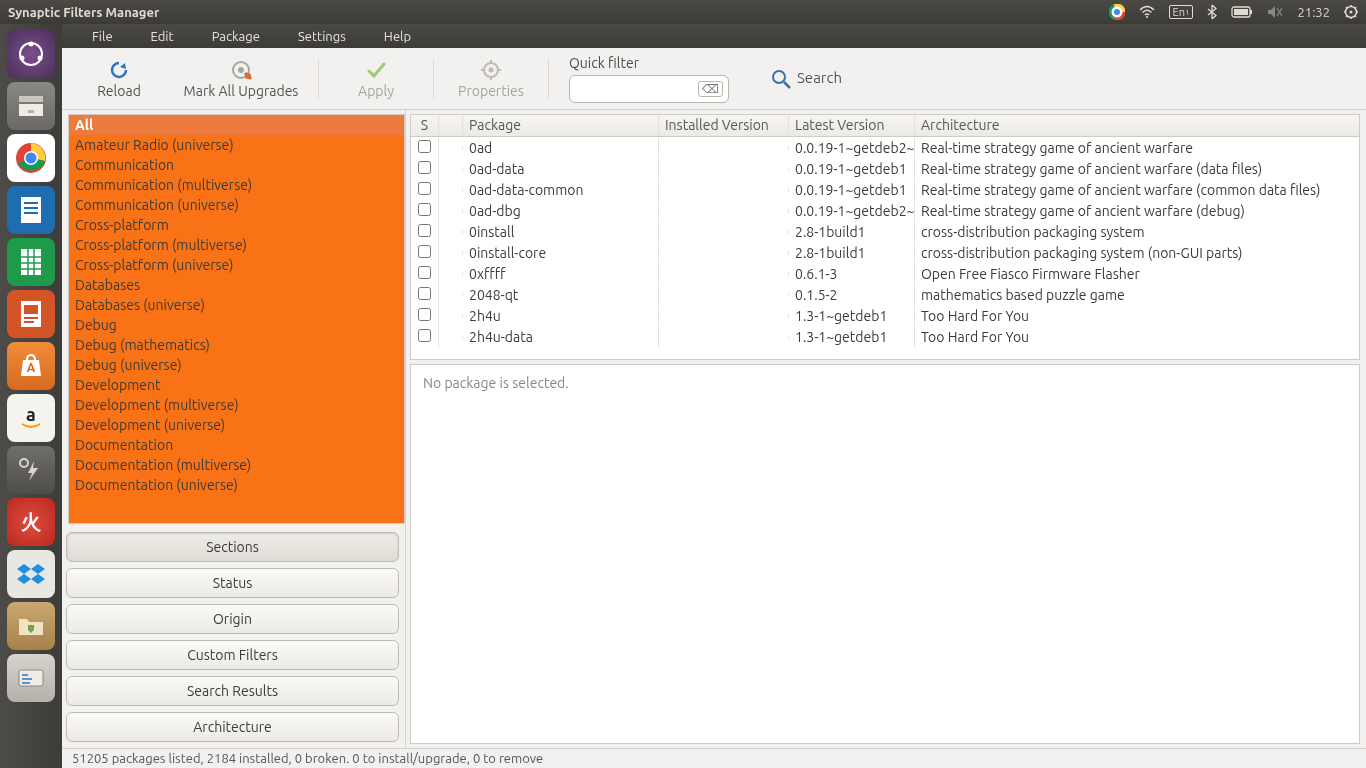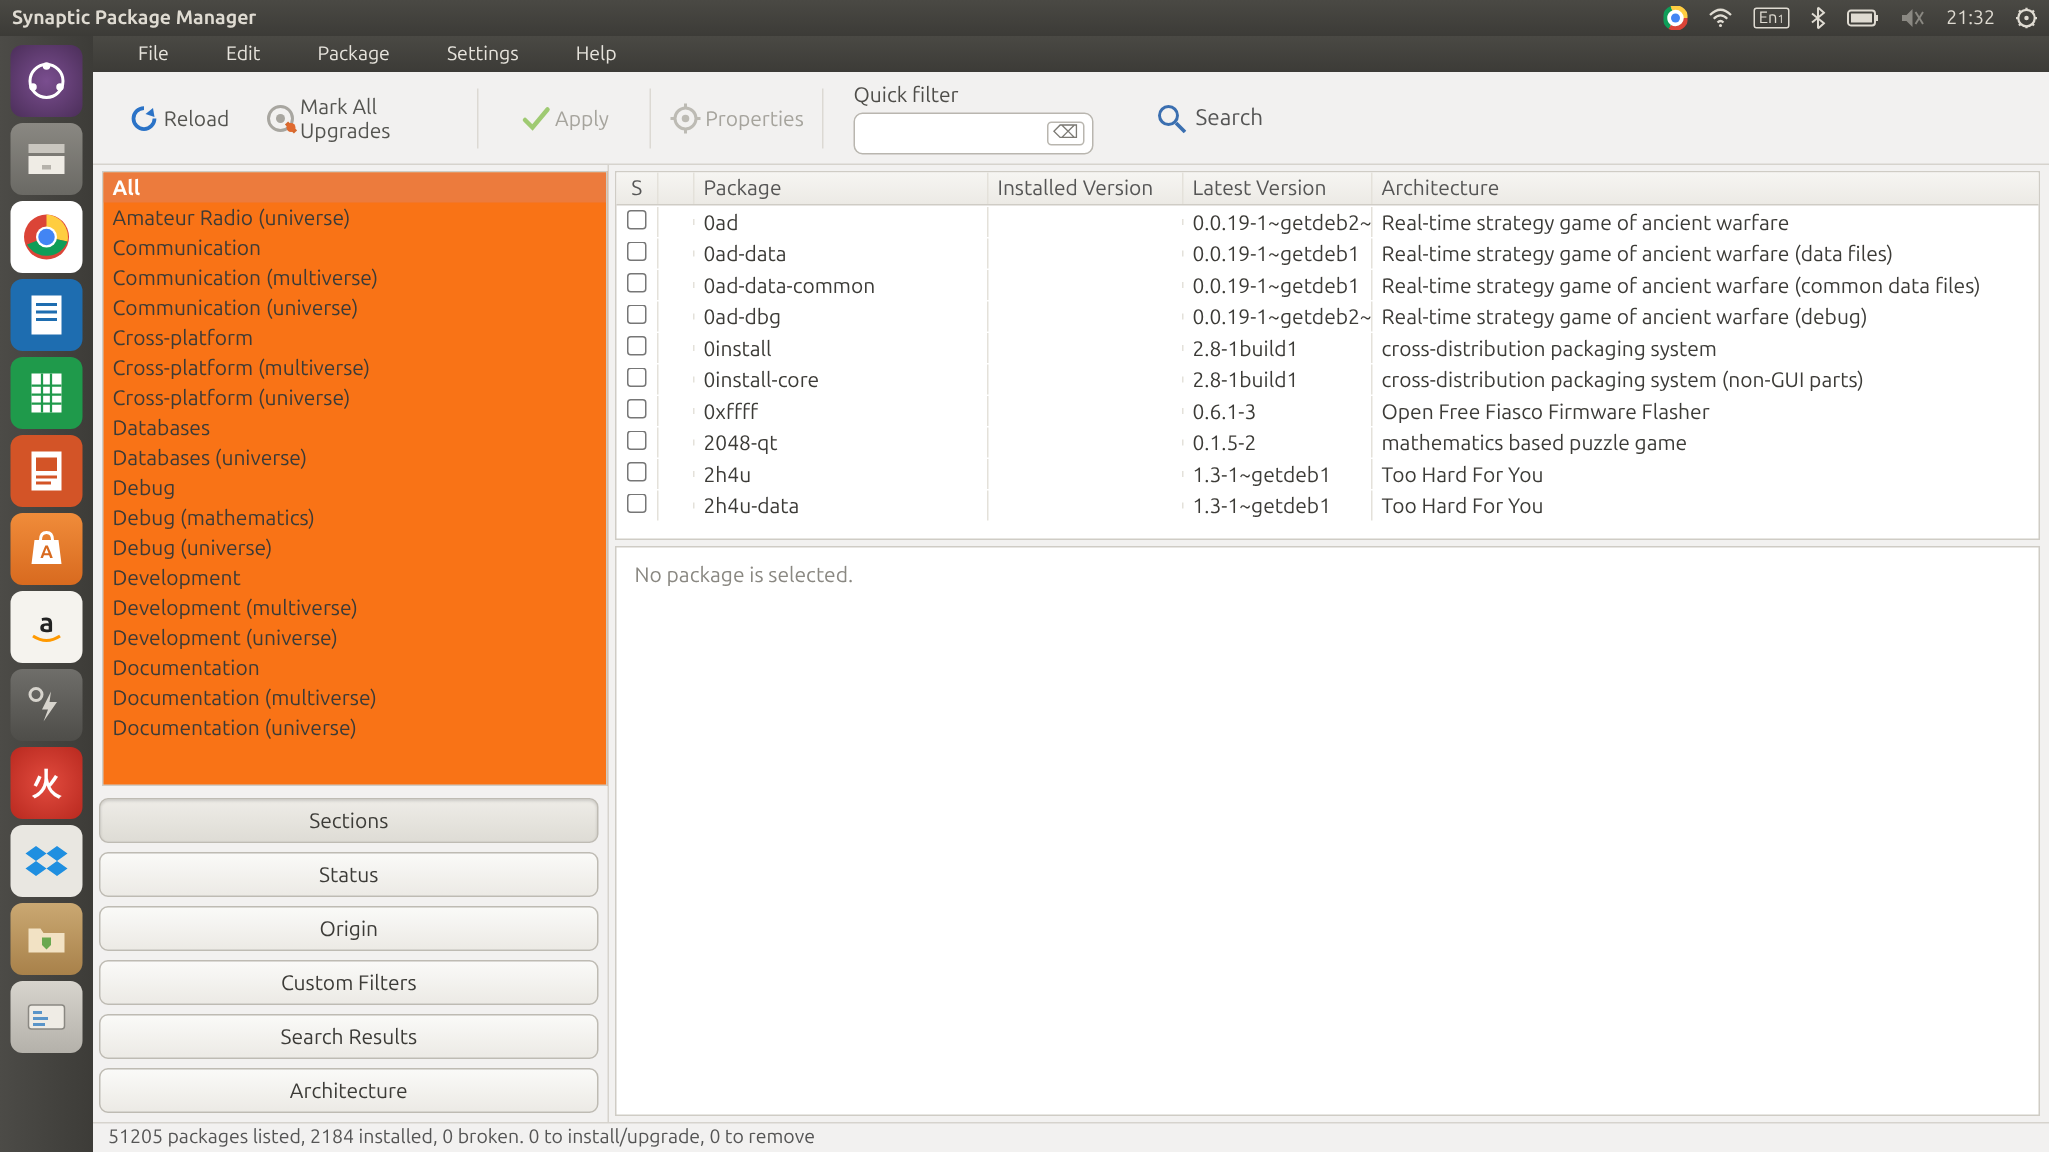--- a/index.html
+++ b/index.html
@@ -8,21 +8,21 @@
 .topbar .title { flex: 0 0 auto; }
 .topbar .spacer { flex: 1; }
 .topbar .indicators { display: flex; align-items: center; gap: 14px; }
 .topbar .indicators span, .topbar .indicators svg { display: inline-flex; align-items: center; color: #dfdbd2; }
 .menubar { height: 24px; background: linear-gradient(#4a4944, #3c3b37); color: #e6e3dc; display: flex; align-items: center; padding-left: 68px; gap: 14px; font-size: 13px; }
 .menubar span { cursor: pointer; margin-left: 24px; }
 .launcher { position: absolute; left: 0; top: 24px; width: 62px; height: calc(100% - 24px); background: linear-gradient(to right, #4c4b47, #3d3c38); display: flex; flex-direction: column; align-items: center; padding-top: 6px; gap: 4px; }
 .launcher .tile { width: 48px; height: 48px; border-radius: 8px; display: flex; align-items: center; justify-content: center; font-size: 22px; color: #fff; }
 .app { position: absolute; left: 62px; top: 48px; right: 0; bottom: 0; display: flex; flex-direction: column; background: #f2f1f0; }
 .toolbar { height: 62px; border-bottom: 1px solid #d6d3cd; display: flex; align-items: center; padding: 0 12px; gap: 12px; background: #f2f1f0; }
-.tbutton { display: flex; align-items: center; justify-content: center; width: 130px; height: 58px; gap: 2px; color: #545450; font-size: 14px; cursor: pointer; }
+.tbutton { display: flex; flex-direction: column; align-items: center; justify-content: center; width: 130px; height: 58px; gap: 2px; color: #545450; font-size: 14px; cursor: pointer; }
 .tbutton.small { width: 90px; }
 .tbutton.disabled { color: #a6a49d; }
 .tbutton .ic { width: 22px; height: 22px; display: flex; align-items: center; justify-content: center; }
 .tsep { width: 1px; height: 40px; background: #dcd9d3; }
 .quickfilter { display: flex; flex-direction: column; gap: 4px; margin-left: 8px; }
 .quickfilter label { font-size: 14px; color: #4e4d49; }
 .qf-input { width: 160px; height: 28px; border: 1px solid #b9b6af; border-radius: 6px; background: #fff; padding: 0 26px 0 6px; position: relative; }
 .qf-wrapper { position: relative; width: 160px; }
 .qf-clear { position: absolute; right: 6px; top: 50%; transform: translateY(-50%); font-size: 12px; color: #7c7a74; border: 1px solid #b9b6af; border-radius: 3px; padding: 0 3px; line-height: 14px; cursor: pointer; }
 .searchbtn { display: flex; align-items: flex-start; gap: 6px; margin-left: 30px; font-size: 15px; color: #555; cursor: pointer; }
@@ -48,21 +48,21 @@
 .row { display: flex; height: 21px; font-size: 14px; color: #3c3b37; align-items: center; }
 .row .col-s input { margin: 0; }
 .detailpane { flex: 1; border: 1px solid #cfccc5; margin: 2px 6px 4px 4px; background: #fff; padding: 10px 12px; color: #8a8882; font-size: 14px; }
 .statusbar { height: 20px; border-top: 1px solid #d6d3cd; padding: 2px 10px; font-size: 13px; color: #555; background: #f2f1f0; }
 svg { display: block; }
 </style>
 </head>
 <body>
 
 <div class="topbar">
-  <span class="title">Synaptic Package Manager</span>
+  <span class="title">Synaptic Filters Manager</span>
   <span class="spacer"></span>
   <div class="indicators">
     <span>
       <svg width="16" height="16" viewBox="0 0 16 16">
           <circle cx="8" cy="8" r="7" fill="#fff"></circle>
           <circle cx="8" cy="8" r="7" fill="none" stroke="#db4437" stroke-width="3" stroke-dasharray="15 30"></circle>
           <circle cx="8" cy="8" r="7" fill="none" stroke="#0f9d58" stroke-width="3" stroke-dasharray="15 30" stroke-dashoffset="-15"></circle>
           <circle cx="8" cy="8" r="7" fill="none" stroke="#ffcd40" stroke-width="3" stroke-dasharray="15 30" stroke-dashoffset="-30"></circle>
           <circle cx="8" cy="8" r="3" fill="#4285f4"></circle>
         </svg>

